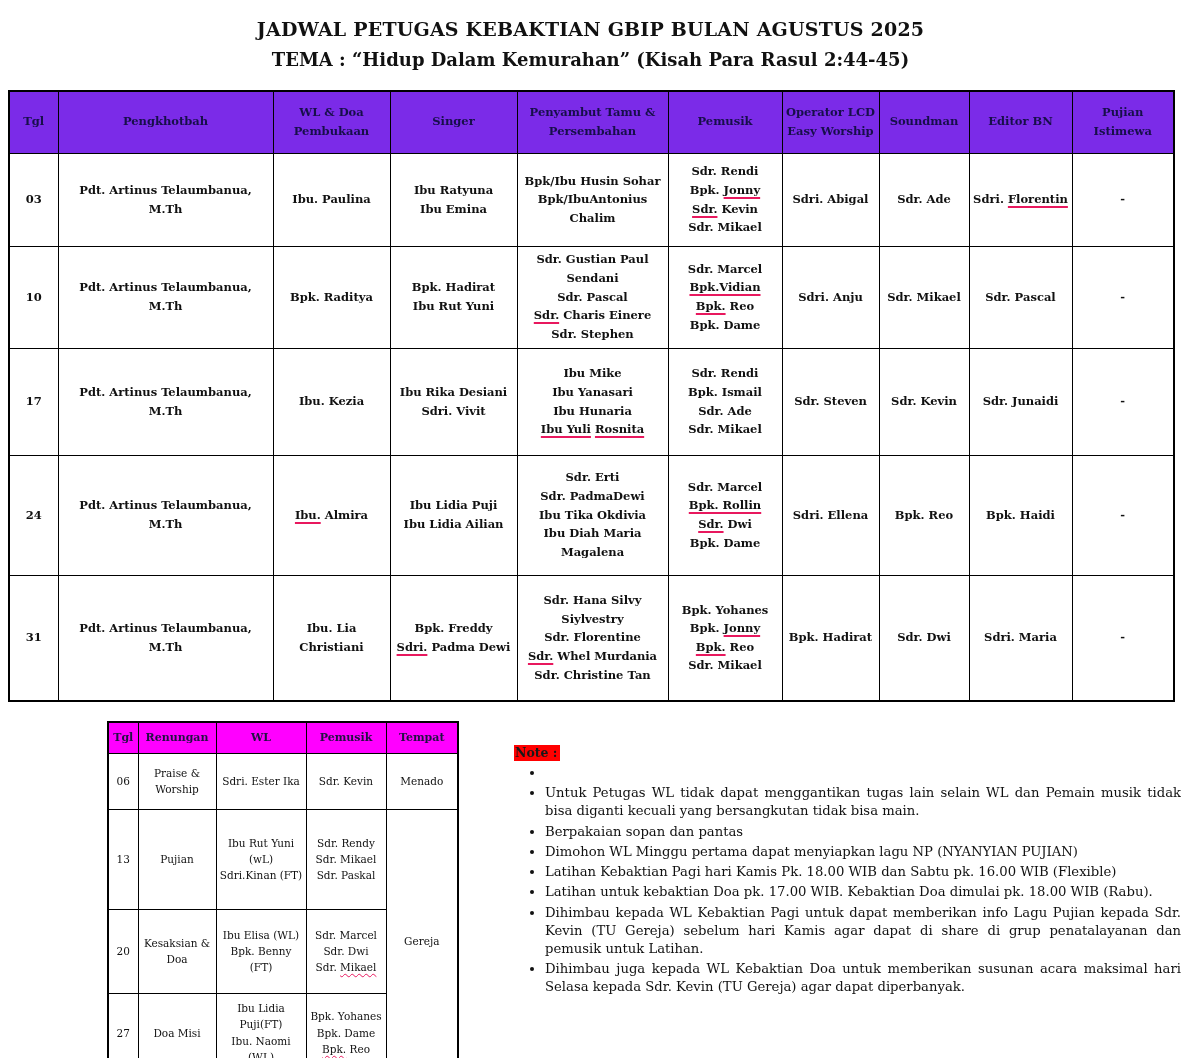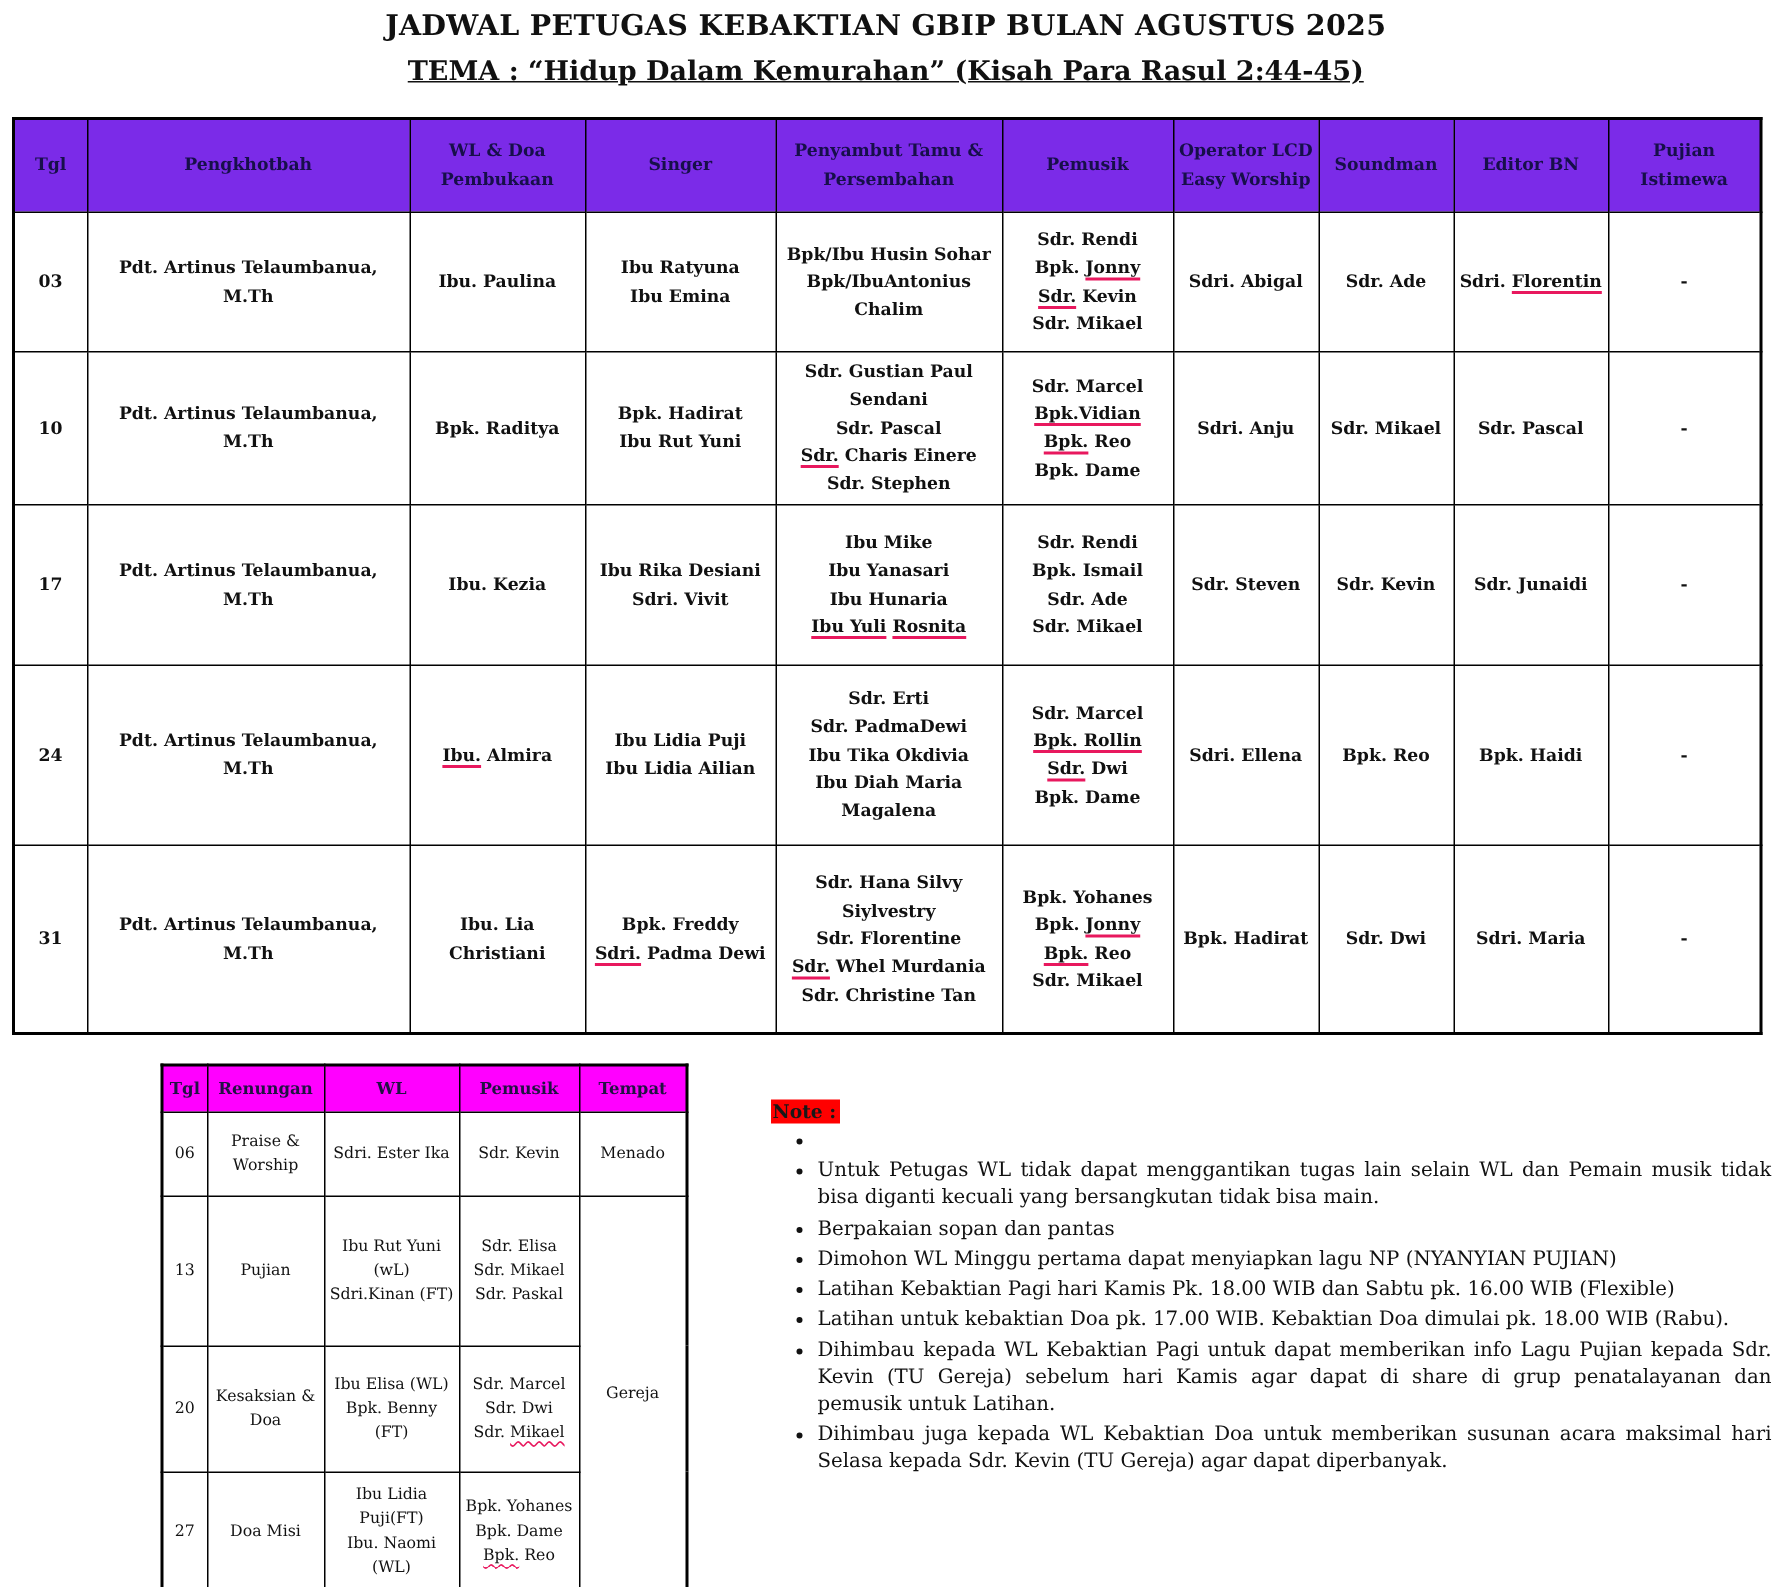--- a/index.html
+++ b/index.html
@@ -1,22 +1,22 @@
 <!DOCTYPE html>
 <html><head>
 <meta charset="utf-8">
 <style>
   * { box-sizing: border-box; }
   body {
     margin: 0; width: 1181px; height: 1058px; background: #ffffff;
     font-family: "DejaVu Serif", serif; color: #111111;
   }
-  .titles { text-align: center; padding-top: 6px; }
+  .titles { text-align: center; padding-top: 18px; }
   .doc-title { font-weight: bold; font-size: 19px; letter-spacing: 0.2px; }
-  .doc-theme { font-weight: bold; font-size: 18px; margin-top: 9px; text-decoration: underline; }
+  .doc-theme { font-weight: bold; font-size: 18px; margin-top: 9px; }
 
   table.main {
     border-collapse: collapse; table-layout: fixed;
     margin: 20px 0 0 8px; width: 1165px; border: 2px solid #000;
   }
   table.main th {
     background: #7b2be8; color: #170f4a; border: 1px solid #000;
     font-size: 11.5px; font-weight: bold; height: 62px; padding: 2px; line-height: 1.7;
   }
   table.main td {
@@ -333,21 +333,21 @@
               <div>13</div>
             </td>
             <td>
               <div>Pujian</div>
             </td>
             <td>
               <div>Ibu Rut Yuni (wL)</div>
               <div>Sdri.Kinan (FT)</div>
             </td>
             <td>
-              <div>Sdr. Elisa</div>
+              <div>Sdr. Rendy</div>
               <div>Sdr. Mikael</div>
               <div>Sdr. Paskal</div>
             </td>
             <td rowspan="3">
               <div>Gereja</div>
             </td>
           </tr>
           <tr style="height: 84px;">
             <td>
               <div>20</div>

